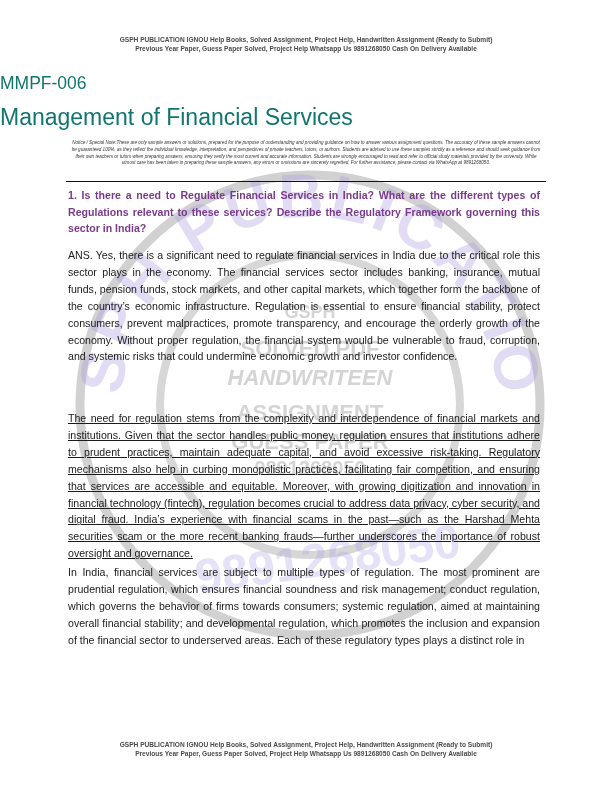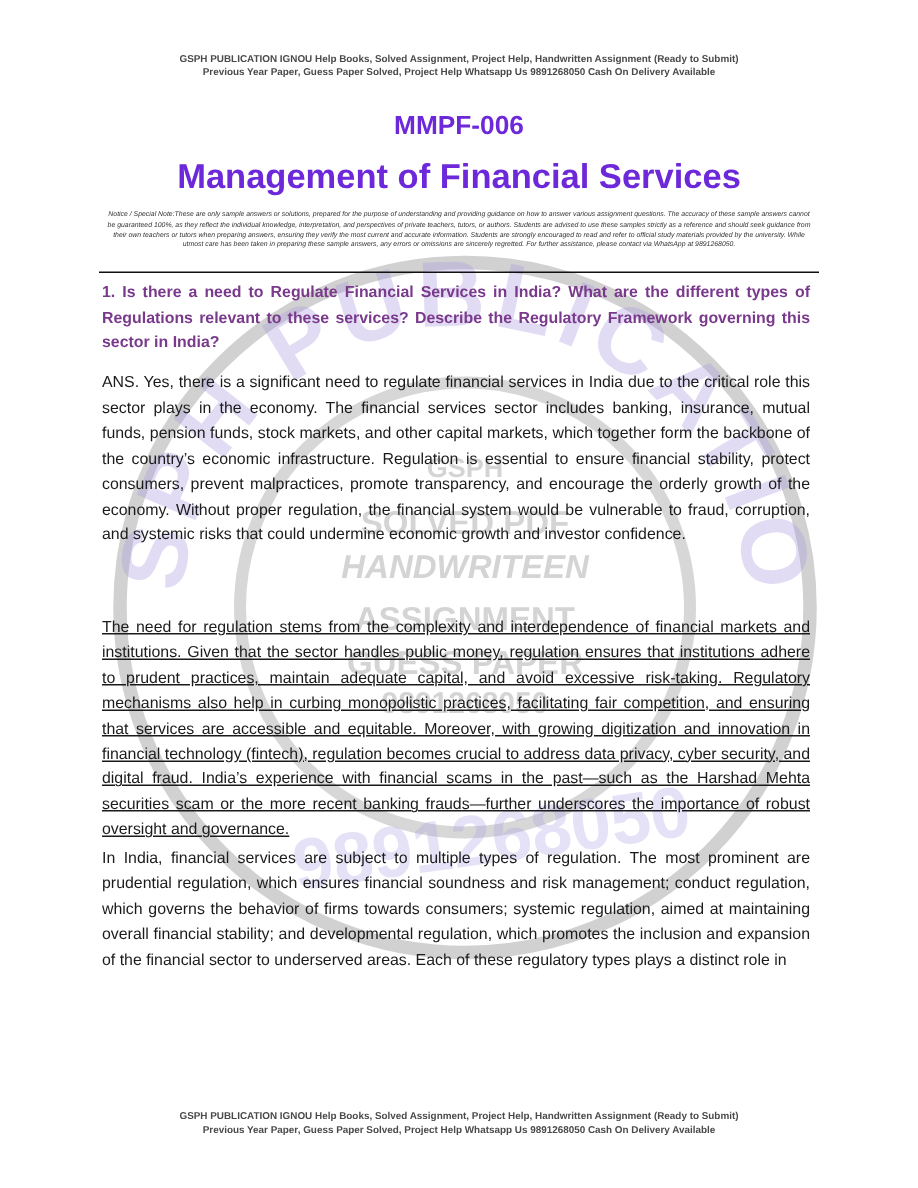--- a/index.html
+++ b/index.html
@@ -1,20 +1,20 @@
 <!DOCTYPE html>
 <html><head>
   <meta charset="utf-8">
   <style>
     html, body { margin: 0; padding: 0; background: #ffffff; }
     body { width: 612px; height: 792px; position: relative; overflow: hidden; font-family: "Liberation Sans", "DejaVu Sans", sans-serif; color: #1a1a1a; }
     .header, .footer { position: absolute; left: 0; width: 612px; text-align: center; font-family: "Liberation Sans", sans-serif; font-weight: bold; font-size: 6.6px; line-height: 9px; color: #4a4a4a; }
     .header { top: 35px; }
     .footer { top: 740px; }
-    .title { position: absolute; left: 0; width: 612px; text-align: center; color: #6d28d9; font-weight: bold; font-family: "Liberation Sans", sans-serif; }
+    .title { position: absolute; left: 0; width: 612px; color: #0f766e; font-weight: normal; font-family: "Liberation Sans", sans-serif; }
     .code { top: 73px; font-size: 17.5px; }
     .subject { top: 104px; font-size: 23px; }
     .notice { position: absolute; left: 70px; width: 472px; top: 140px; font-size: 4.6px; line-height: 6.8px; font-style: italic; text-align: center; color: #333; font-family: "Liberation Sans", sans-serif; }
     .rule { position: absolute; left: 66px; width: 480px; top: 181px; height: 0; border-top: 1.4px solid #111; }
     .question { position: absolute; left: 68px; width: 472px; top: 187px; font-weight: bold; font-size: 10.6px; line-height: 16.5px; color: #7a3a8c; text-align: justify; font-family: Liberation Sans, sans-serif; }
     .body-text { position: absolute; left: 68px; width: 472px; font-size: 10.6px; line-height: 16.9px; text-align: justify; color: #1b1b1b; font-family: "Liberation Sans", sans-serif; margin: 0; }
     .p1 { top: 247px; }
     .p2 { top: 410px; text-decoration: underline; }
     .p3 { top: 564px; }
     .watermark { position: absolute; left: 0; top: 0; width: 612px; height: 792px; pointer-events: none; }

